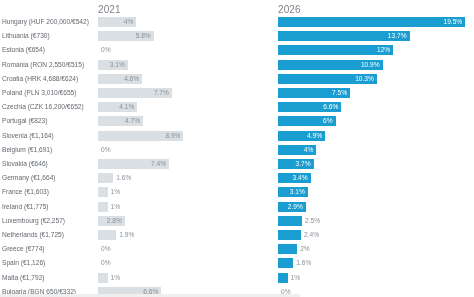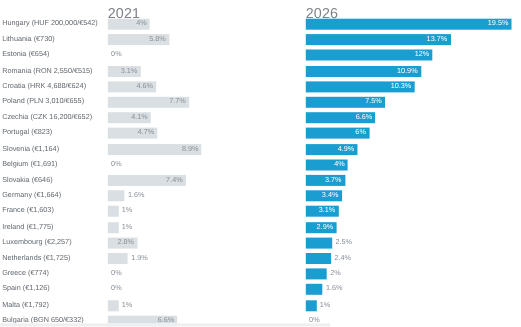--- a/index.html
+++ b/index.html
@@ -13,21 +13,21 @@
     position:relative;
   }
   #chart{
     position:absolute;
     left:0;top:0;
     width:474px;height:297px;
   }
   
   .col-header{
     position:absolute;
-    font-size:13px;
+    font-size:10px;
     color:#7d838a;
     letter-spacing:.1px;
     white-space:nowrap;
     top:4px;
   }
   .col-header.h2021{left:98px;}
   .col-header.h2022{left:278px;}
 
   
   .row{

